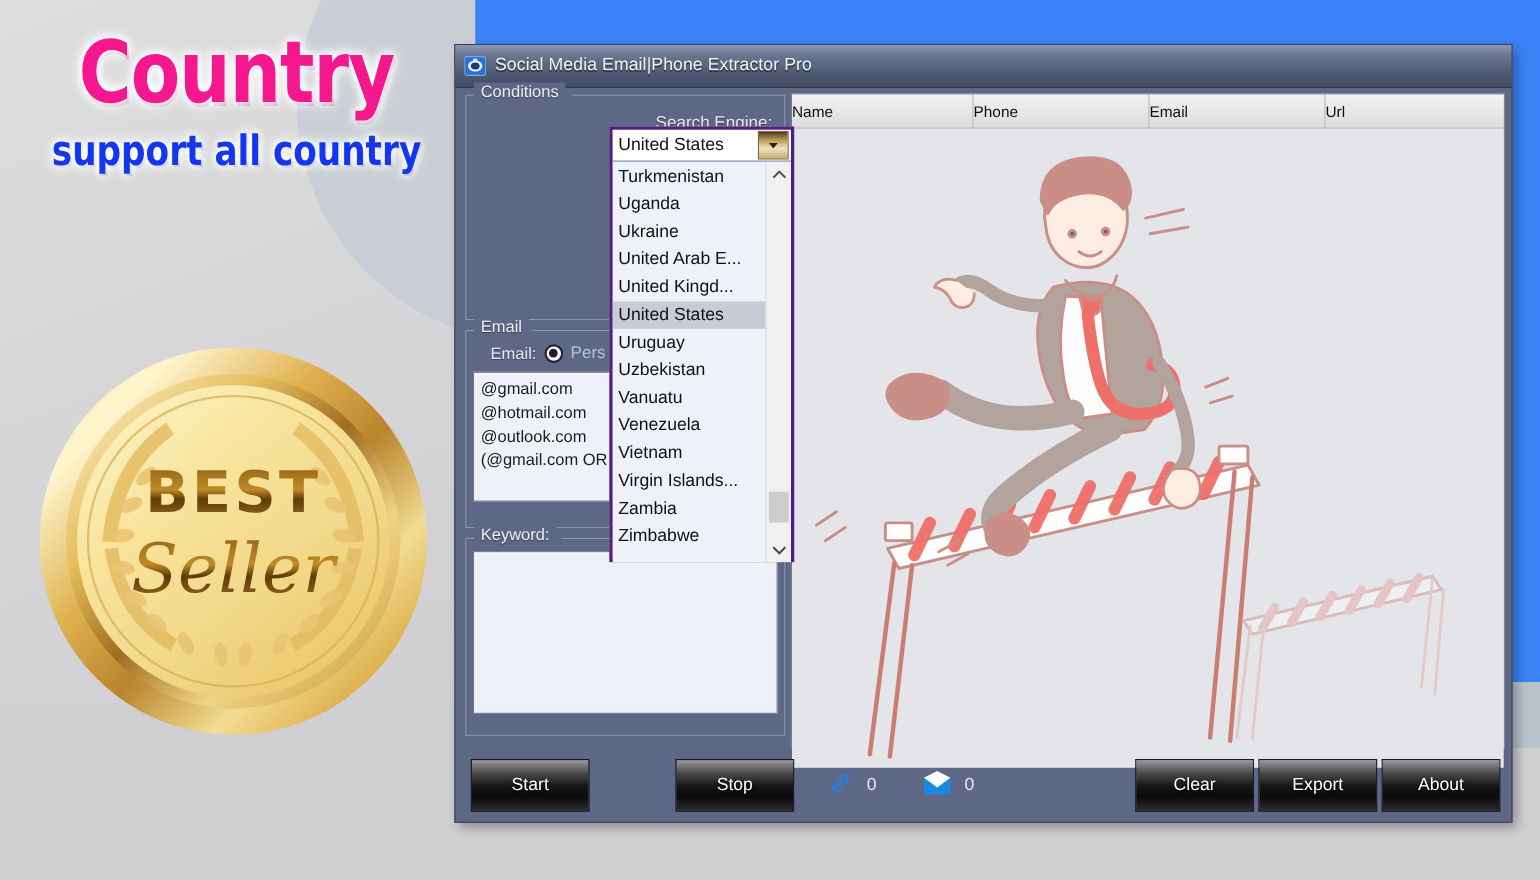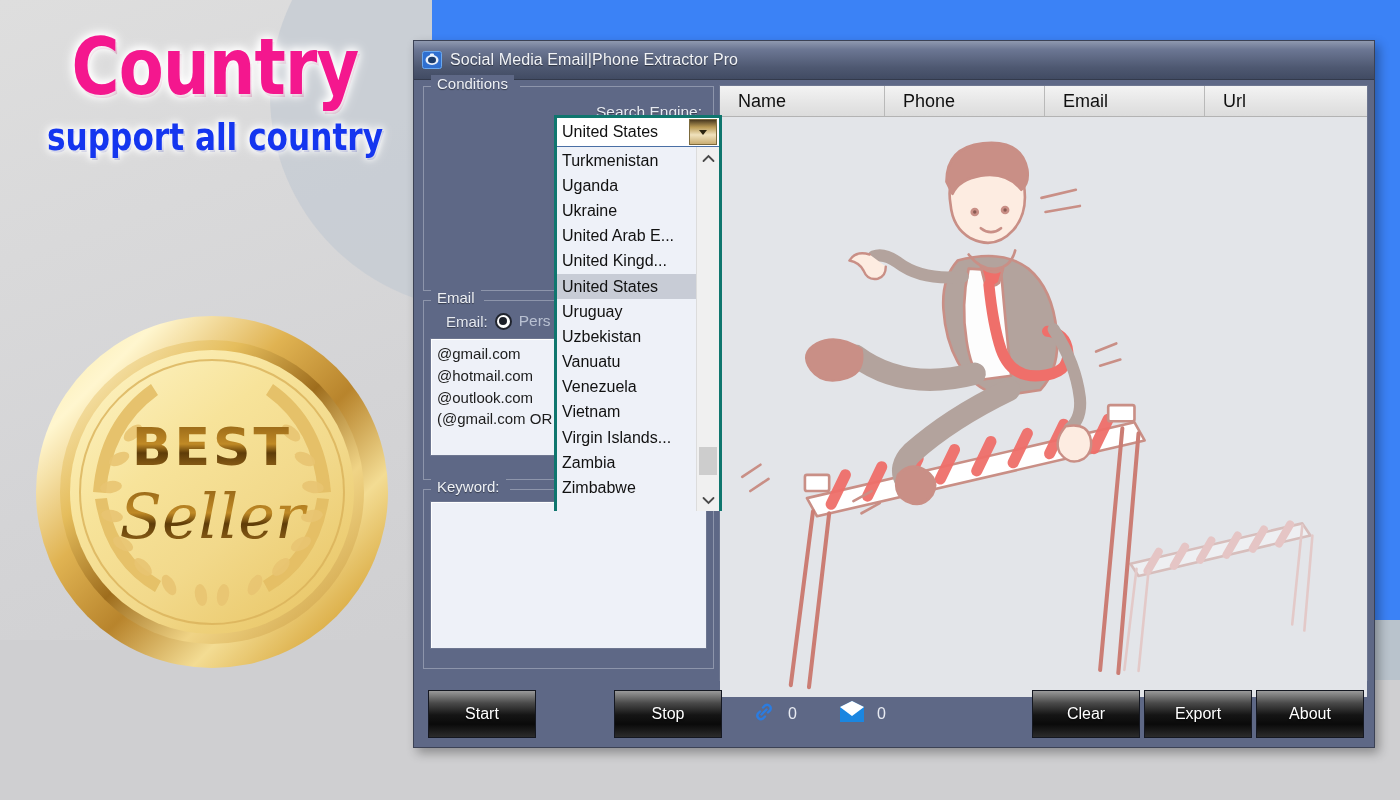--- a/index.html
+++ b/index.html
@@ -91,43 +91,43 @@
   }
   #email-list{height:118px;margin-top:4px;}
   #keyword-box{height:148px;margin-top:4px;}
 
   
   #right-col{flex:1;min-width:0;padding:5px 6px 0 0;box-sizing:border-box;display:flex;flex-direction:column;}
   #results-panel{flex:1;background:#e3e5e9;border:1px solid #6d7690;display:flex;flex-direction:column;min-height:0;}
   #results-head{display:flex;height:30px;flex:0 0 30px;
      background:linear-gradient(180deg,#f3f3f3 0%,#e6e6e6 55%,#dcdcdc 100%);
      border-bottom:1px solid #b3b3b3;}
-  .rcol{border-right:1px solid #b9b9b9;display:flex;align-items:center;padding-left:18px;
-     font-size:18px;color:#101010;box-sizing:border-box;}
+  .rcol{border-right:1px solid #b9b9b9;display:flex;align-items:center;padding-left:0;
+     font-size:14px;color:#101010;box-sizing:border-box;}
   #results-body{flex:1;background:#e3e5e9;}
 
   
   #toolbar{height:66px;flex:0 0 66px;display:flex;align-items:center;padding:0 10px 0 14px;gap:0;}
   .btn{
     width:108px;height:48px;border:1px solid #151821;box-sizing:border-box;
     background:linear-gradient(180deg,#9a9a9a 0%,#4a4a4a 26%,#151515 52%,#0a0a0a 72%,#2c2c2c 100%);
     color:#fff;font-size:16px;display:flex;align-items:center;justify-content:center;cursor:pointer;
     text-shadow:0 1px 2px rgba(0,0,0,.9);
   }
   #start-button{margin-right:78px;}
   #stop-button{margin-right:30px;}
   .counter{display:flex;align-items:center;gap:12px;}
   .counter .num{color:#e8ebf2;font-size:16px;}
   #link-counter{margin-right:42px;}
   #right-buttons{margin-left:auto;display:flex;gap:4px;}
 
   
   #country-dropdown{
     position:absolute;left:554px;top:115px;width:168px;height:396px;z-index:40;
-    border:3px solid #0f766e;box-sizing:border-box;background:#eab308;
+    border:3px solid #4c1d95;box-sizing:border-box;background:#eab308;
   }
   #combo-field{
     height:28px;display:flex;align-items:center;background:#fff;border-bottom:1px solid #4a6fa5;
   }
   #combo-value{flex:1;font-size:16px;color:#111;padding-left:5px;white-space:nowrap;}
   #combo-arrow{
     width:26px;height:24px;margin-right:2px;flex:0 0 26px;
     background:linear-gradient(180deg,#4a3a20 0%,#b99a55 30%,#f0e2bd 62%,#c9ad72 100%);
     border:1px solid #7c6a3c;display:flex;align-items:center;justify-content:center;cursor:pointer;
   }

